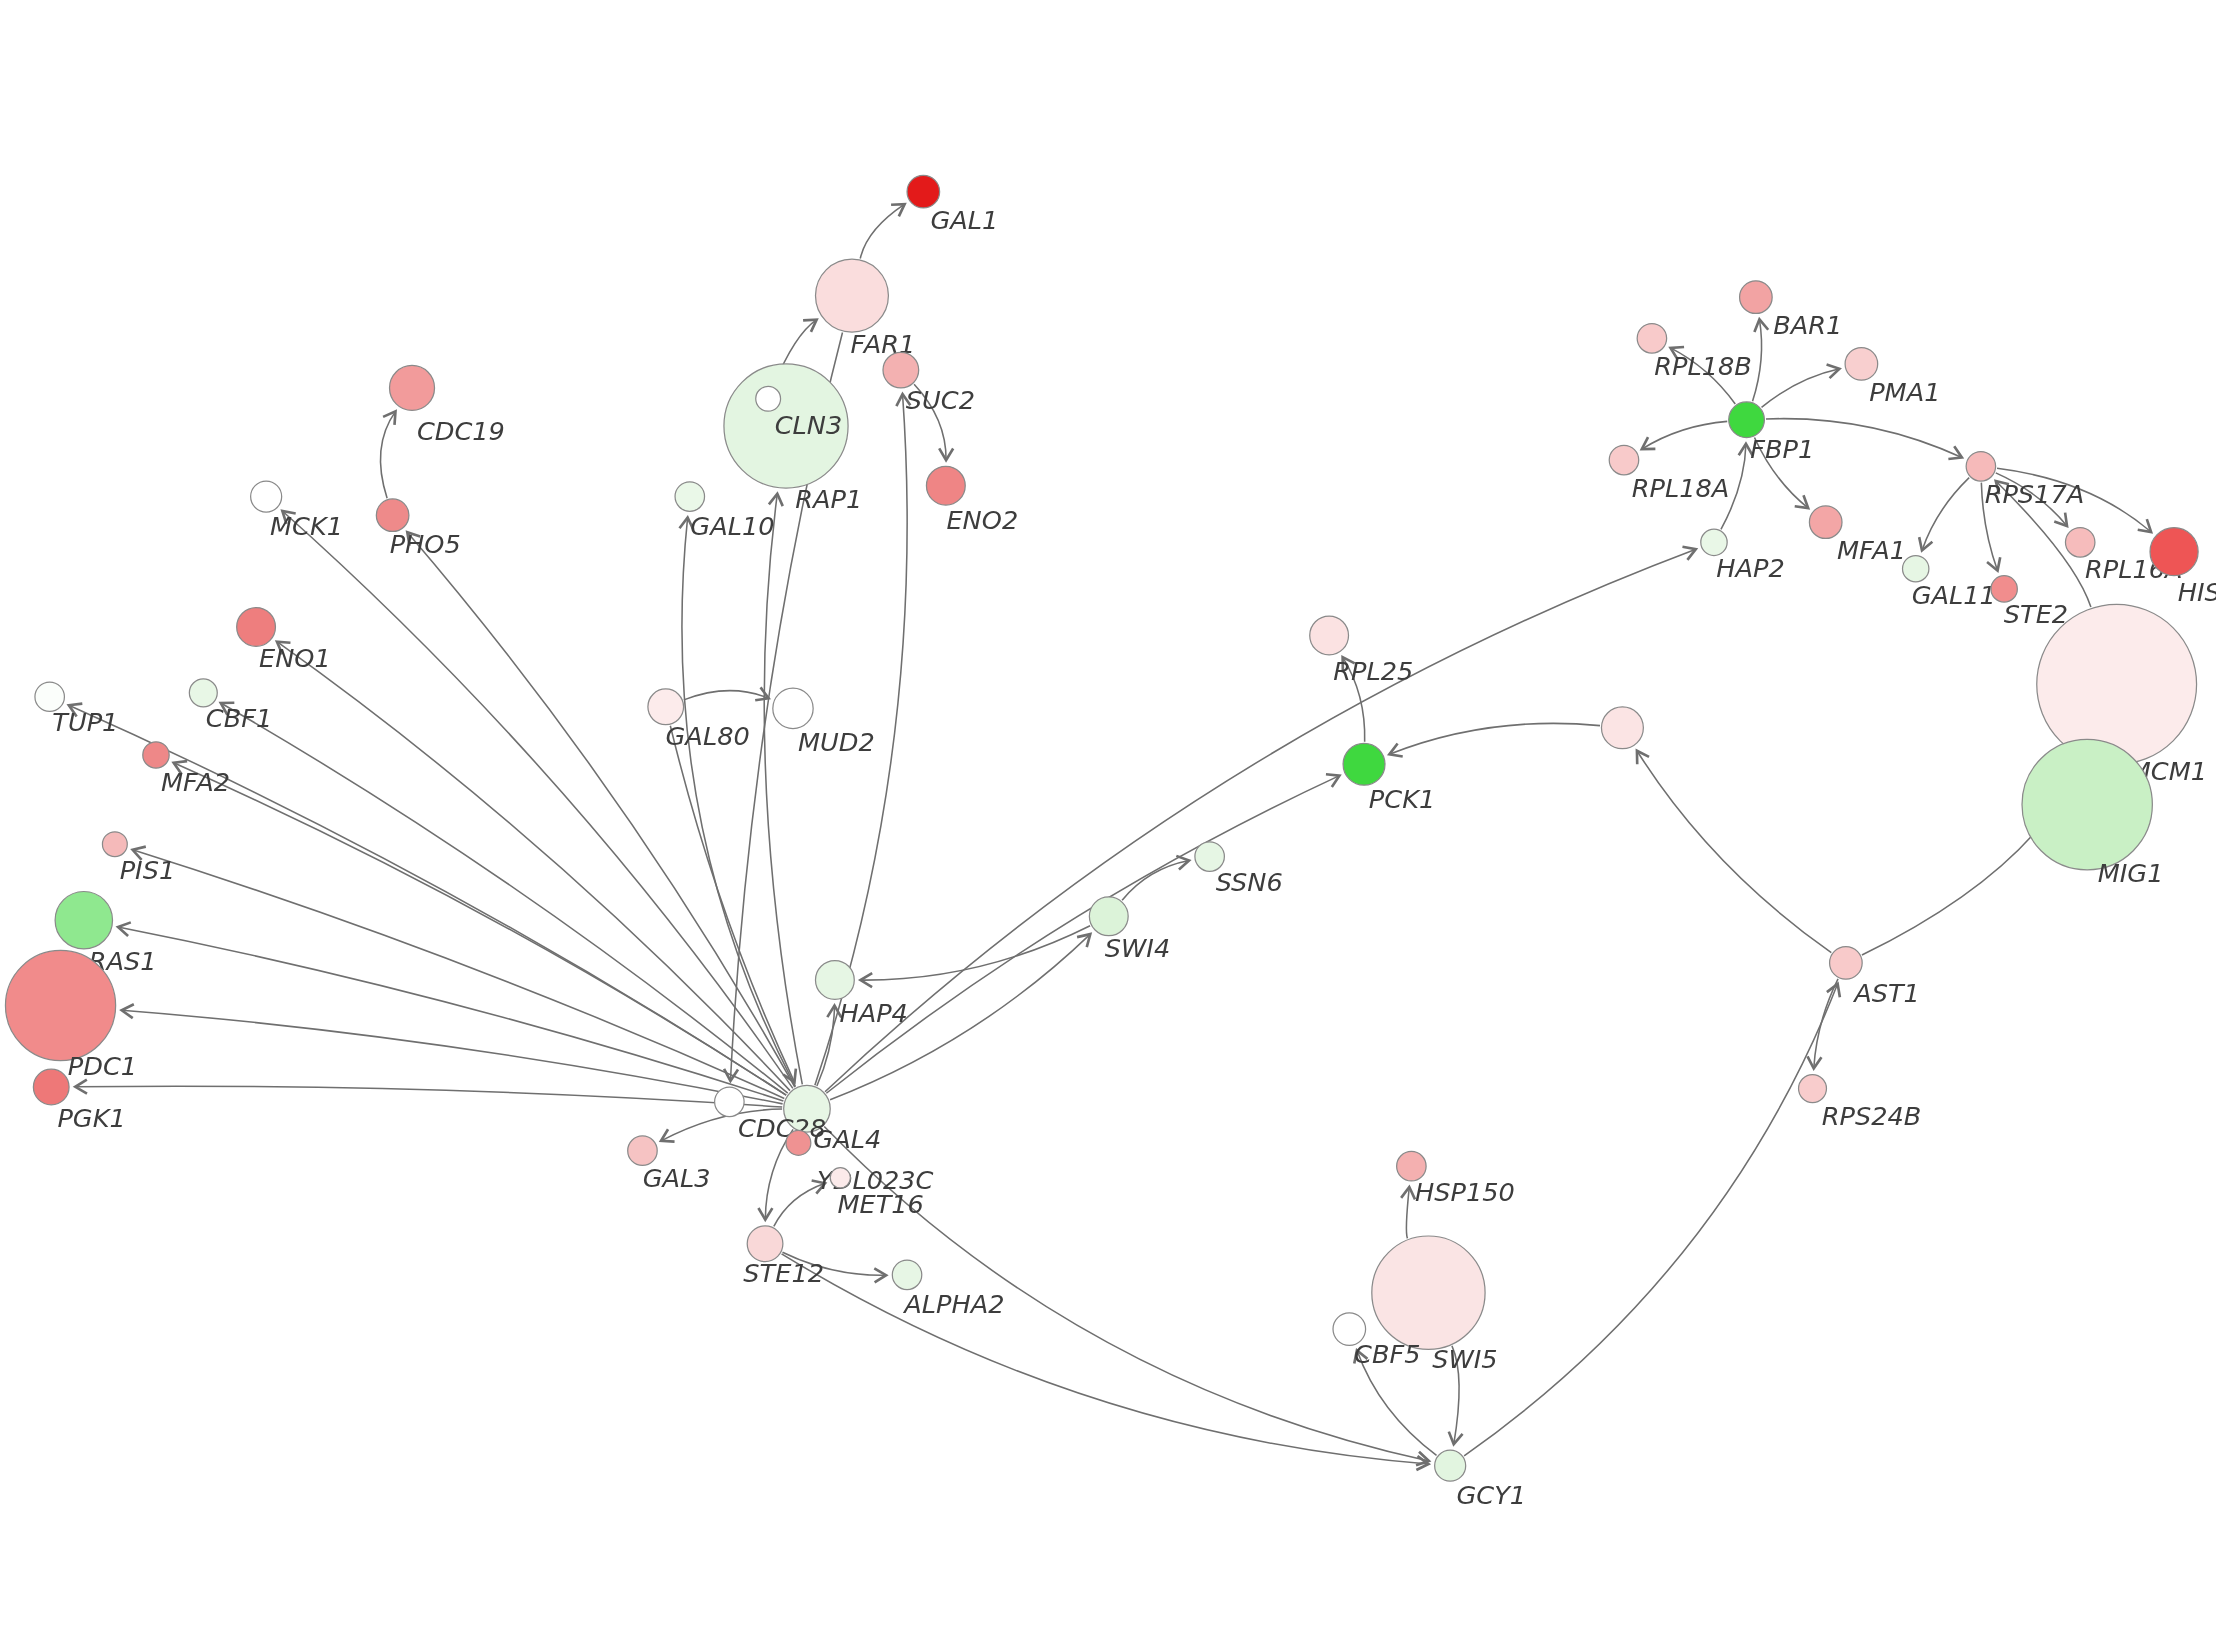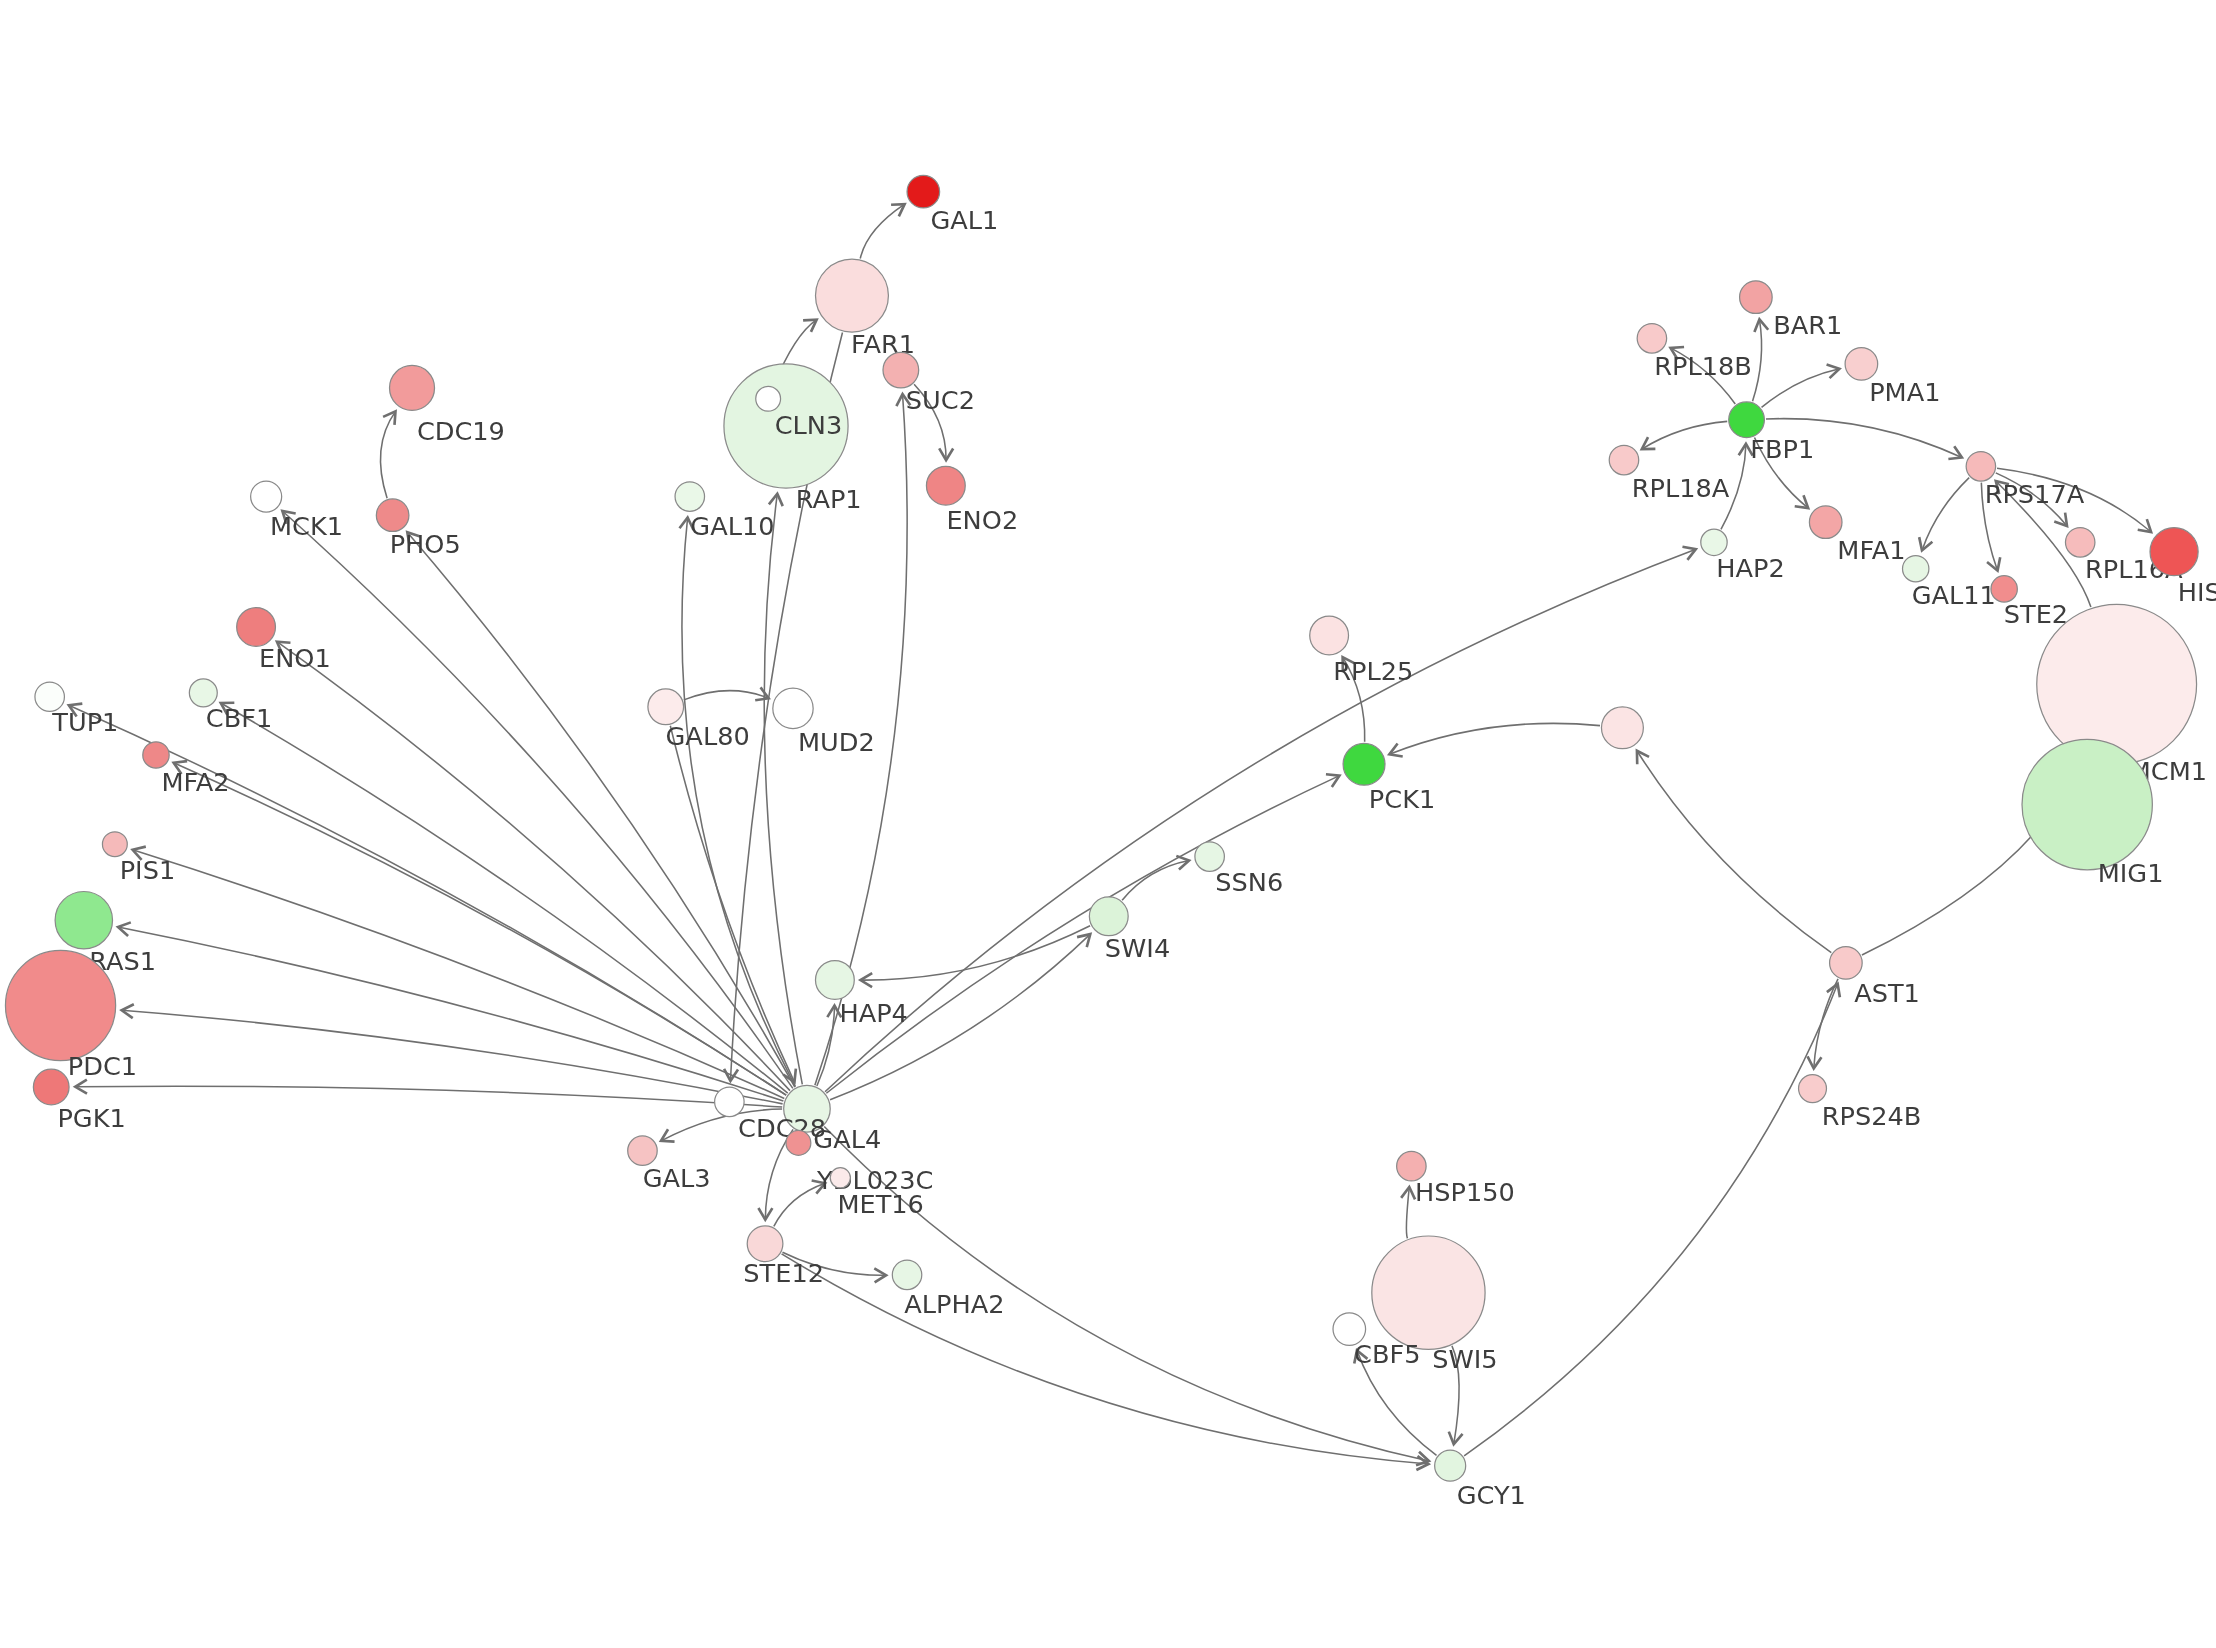--- a/index.html
+++ b/index.html
@@ -7,20 +7,21 @@
     padding: 0;
     background: #ffffff;
     width: 2216px;
     height: 1648px;
     overflow: hidden;
   }
   #app {
     position: relative;
     width: 2024px;
     height: 1648px;
+    font-style: italic;
   }
   svg { display: block; }
   .edge {
     fill: none;
   }
   .node-label {
     font-family: "DejaVu Sans", "Liberation Sans", sans-serif;
     text-anchor: middle;
   }
 </style>

